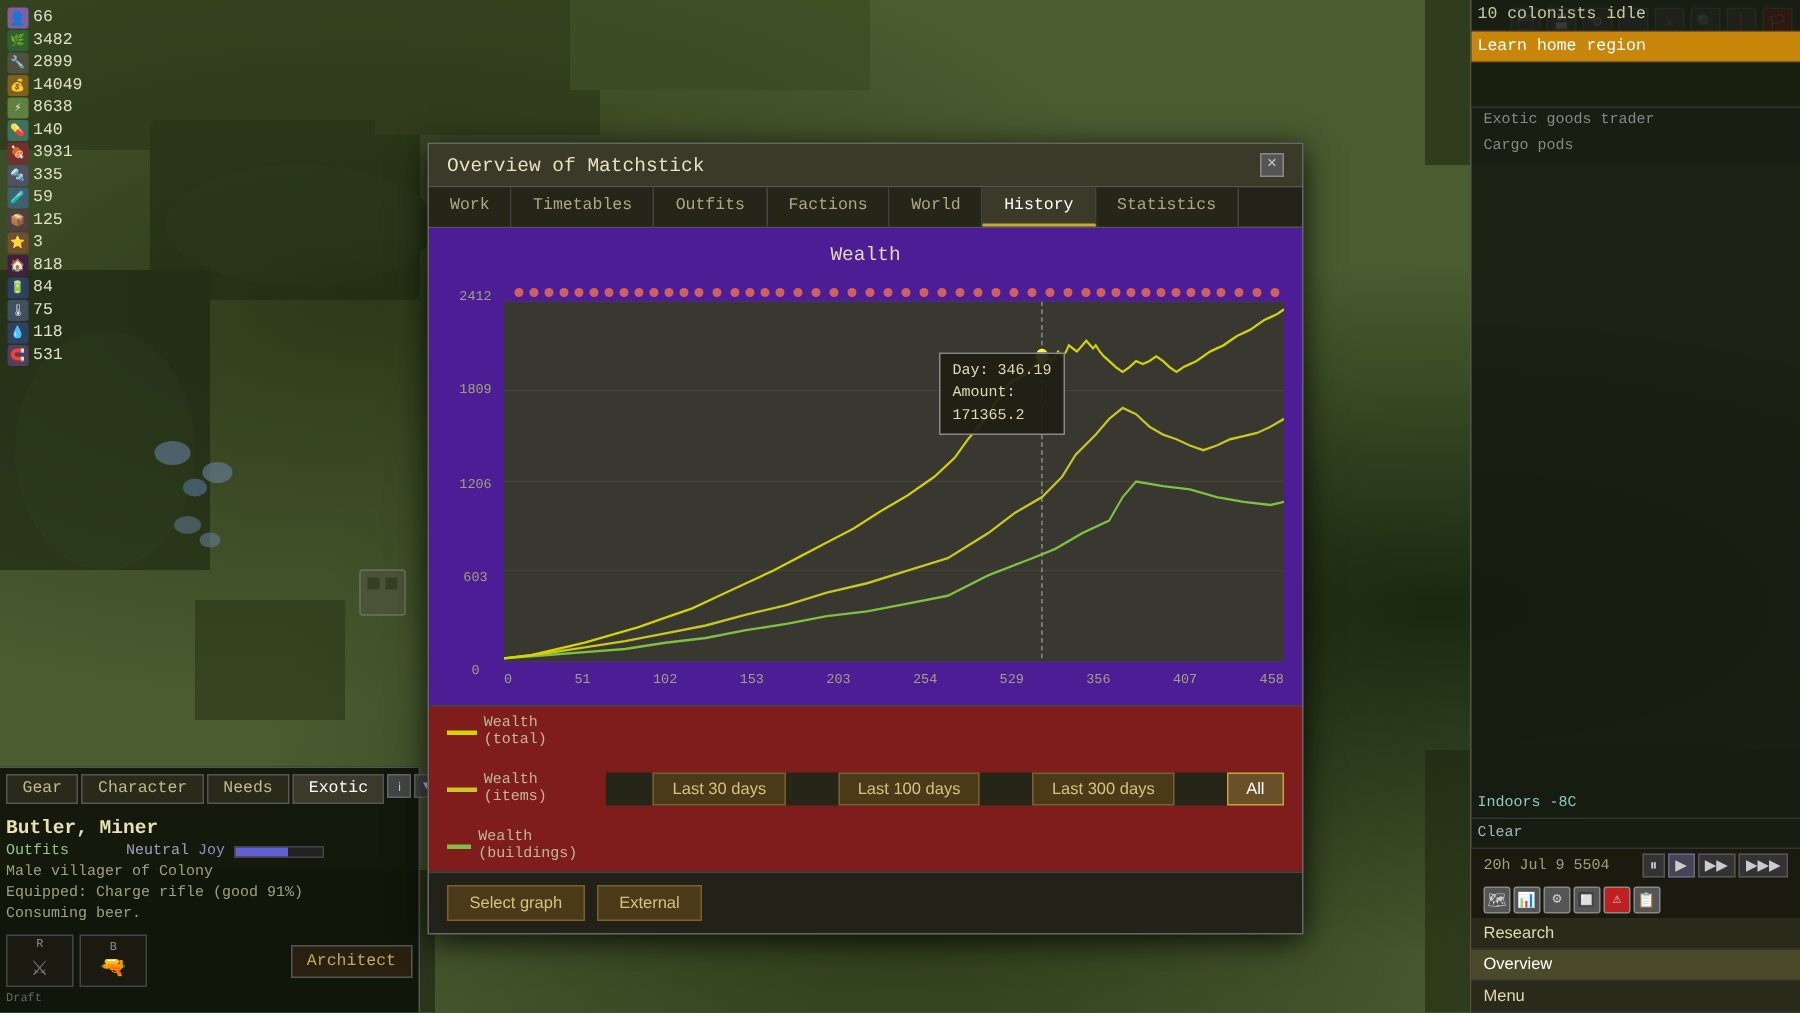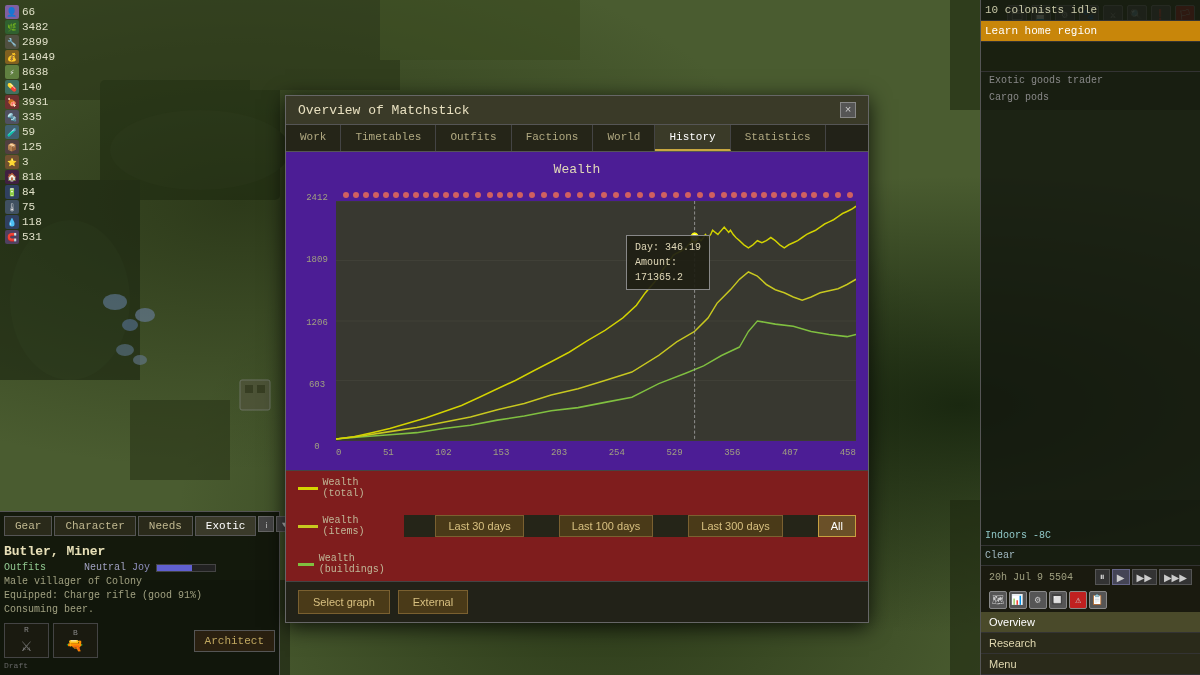--- a/index.html
+++ b/index.html
@@ -509,22 +509,22 @@
     </div>
   </div>
   <div style="display:flex;gap:2px;padding:3px 8px;background:#1a1a0f;flex-wrap:wrap;">
     <div class="tr-icon" style="width:18px;height:18px;">🗺</div>
     <div class="tr-icon" style="width:18px;height:18px;">📊</div>
     <div class="tr-icon" style="width:18px;height:18px;">⚙</div>
     <div class="tr-icon" style="width:18px;height:18px;">🔲</div>
     <div class="tr-icon" style="width:18px;height:18px;background:#c02020;">⚠</div>
     <div class="tr-icon" style="width:18px;height:18px;">📋</div>
   </div>
+  <button class="right-panel-btn">Research</button>
   <button class="right-panel-btn active">Overview</button>
-  <button class="right-panel-btn">Research</button>
   <button class="right-panel-btn">Menu</button>
 </div>
 
 <div class="bottom-panel">
   <div class="char-tabs">
     <div class="char-tab">Gear</div>
     <div class="char-tab">Character</div>
     <div class="char-tab">Needs</div>
     <div class="char-tab active">Exotic</div>
     <div class="char-icons">

